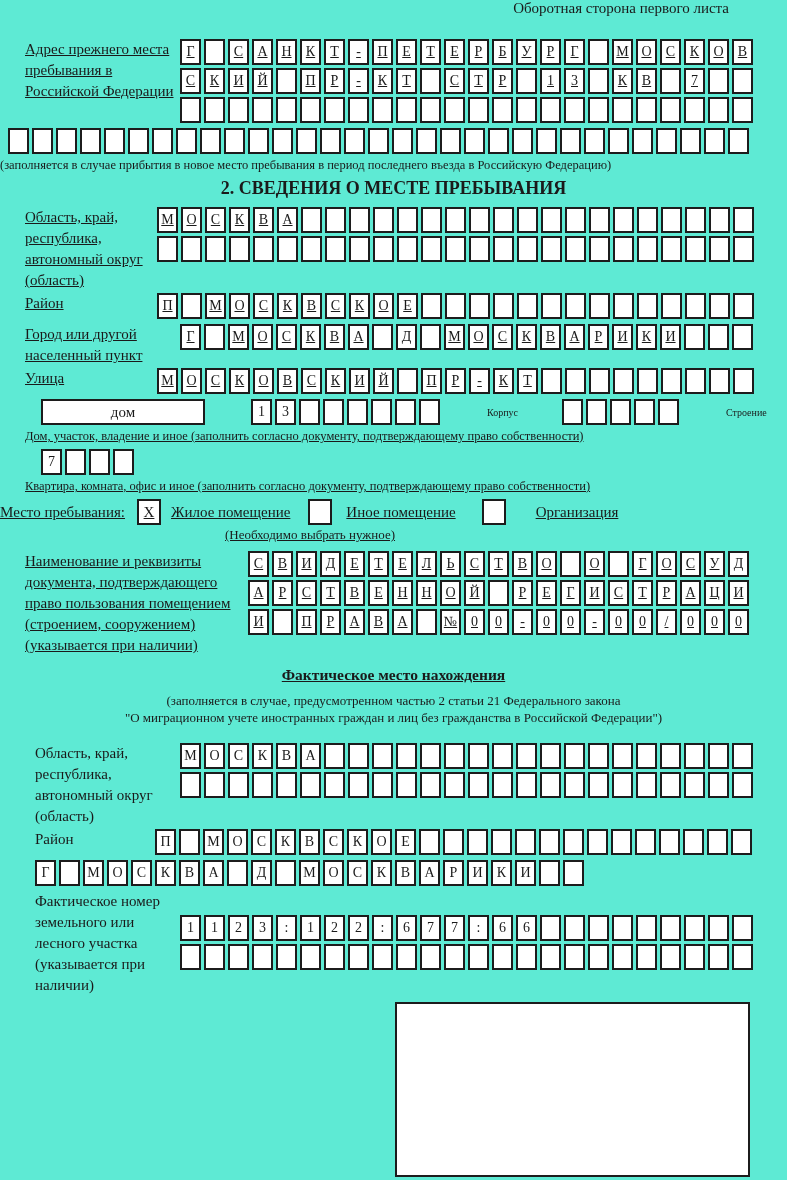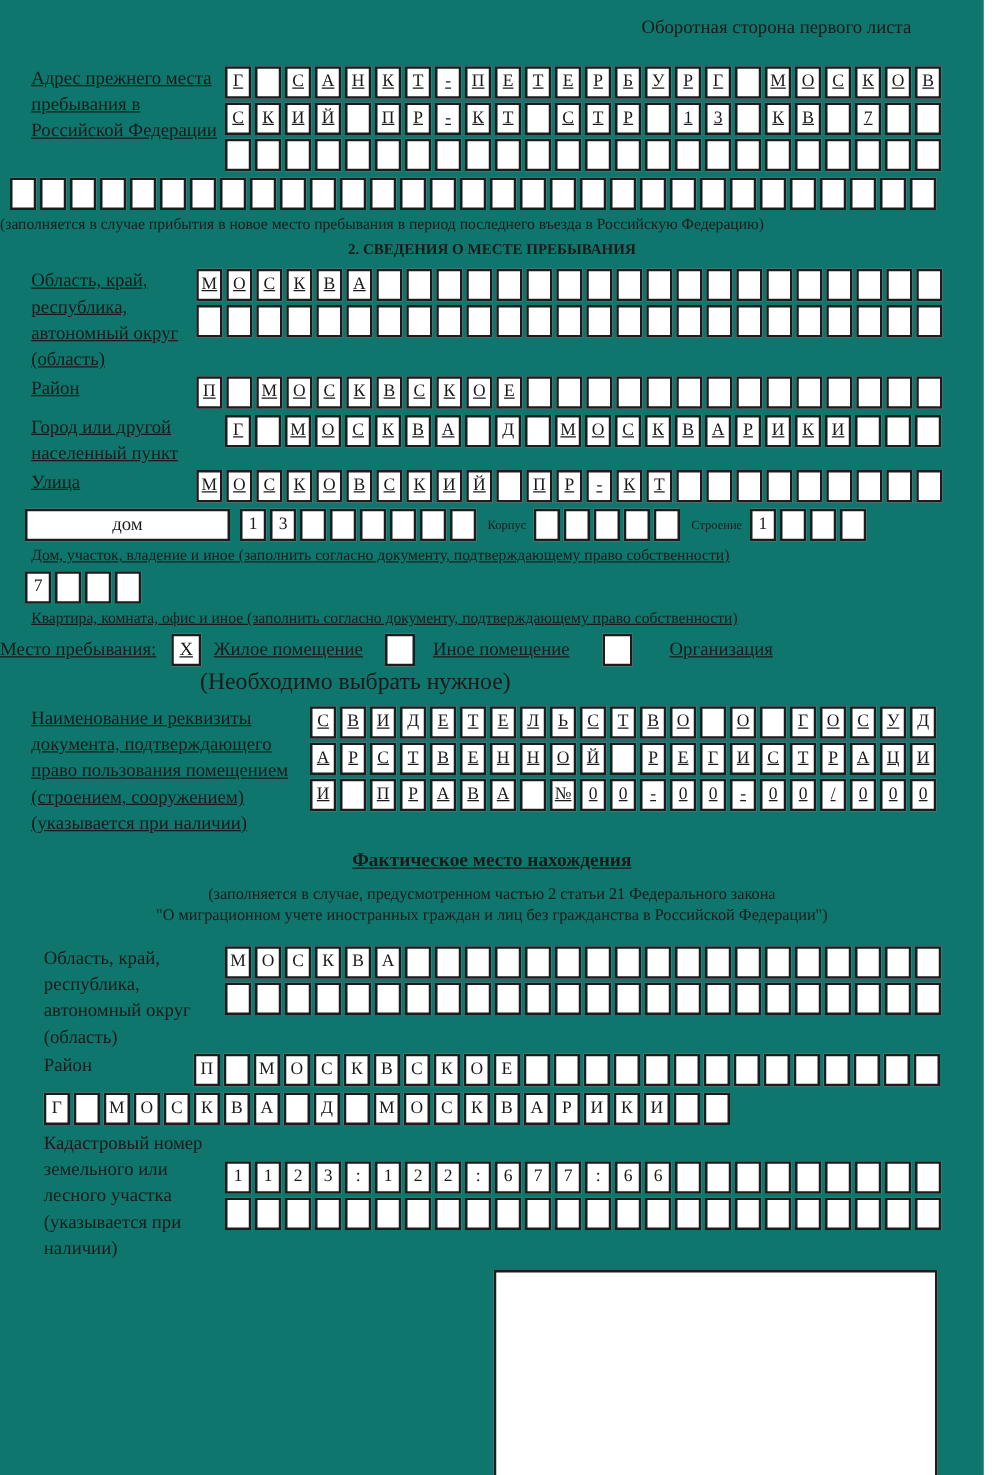--- a/index.html
+++ b/index.html
@@ -1,35 +1,35 @@
 <!DOCTYPE html>
 <html><head>
 <meta charset="utf-8">
 <style>
   html,body{margin:0;padding:0;background:#fff;}
   .page{
     position:relative;
     width:787px;height:1180px;
-    background:#0f766e;color:#1a1a1a;
+    background:#5eead4;color:#1a1a1a;
     font-family:"Liberation Serif","DejaVu Serif",serif;
     overflow:hidden;
     box-sizing:border-box;
-    padding-top:14px;
+    padding-top:0;
   }
   .header-note{
     text-align:right;
     padding-right:58px;
     font-size:15px;
     margin-bottom:22px;
   }
   .label{font-size:15px;line-height:21px;flex:none;}
   .lw155{width:155px;} .lw132{width:132px;} .lw120{width:120px;}
   .lw145{width:145px;} .lw223{width:223px;}
   .field{display:flex;align-items:flex-start;margin-bottom:2px;}
-  .ml8{margin-left:8px;} .ml25{margin-left:25px;text-decoration:underline;} .ml33{margin-left:20px;} .ml35{margin-left:35px;}
+  .ml8{margin-left:8px;} .ml25{margin-left:25px;text-decoration:underline;} .ml33{margin-left:41px;gap:38px;} .ml35{margin-left:35px;}
   .rows{display:flex;flex-direction:column;}
   .boxrow{display:flex;margin-bottom:3px;}
   .cbox{
     box-sizing:border-box;flex:none;
     width:21px;height:26px;
     border:2px solid #1c1c1c;
     margin-right:3px;
     display:inline-flex;align-items:center;justify-content:center;
     font-size:14px;line-height:1;
     background:#fff;
@@ -37,31 +37,31 @@
   .widebox{
     box-sizing:border-box;flex:none;
     border:2px solid #1c1c1c;height:26px;
     display:flex;align-items:center;justify-content:center;
     font-size:15px;background:#fff;
   }
   .strip{display:flex;align-items:center;margin-bottom:3px;}
   .strip .inline-label{font-size:10px;margin:0 6px;}
   .caption{font-size:12.5px;line-height:16px;margin-bottom:5px;}
   .center{text-align:left;}
-  .sec-title{font-size:12px;font-weight:bold;text-align:center;margin:5px 0 8px 0;}
+  .sec-title{font-size:18px;font-weight:bold;text-align:center;margin:5px 0 8px 0;}
   .chkbox{
     box-sizing:border-box;flex:none;
     width:24px;height:26px;border:2px solid #1c1c1c;
     display:inline-flex;align-items:center;justify-content:center;
     font-size:15px;background:#fff;
   }
   .stay-row{display:flex;align-items:center;margin:4px 0 2px 0;}
   .stay-row .label{margin-right:12px;}
   .opt-label{font-size:15px;}
-  .hint{font-size:19px;margin:0 0 8px 160px;width:300px;}
+  .hint{font-size:13px;margin:0 0 8px 160px;width:300px;text-align:center;text-decoration:underline;}
   .fact-head{font-size:15.5px;font-weight:bold;text-align:center;margin:10px 0 8px 0;text-decoration:underline;}
   .intro{font-size:13px;line-height:17px;text-align:center;margin-bottom:17px;}
   .cad-rows{margin-top:24px;}
   .stamp-box{
     box-sizing:border-box;
     width:355px;height:175px;
     border:2px solid #1c1c1c;
     margin:6px 0 6px 395px;
     background:#fff;
   }
@@ -588,21 +588,21 @@
         <span class="cbox">Р</span>
         <span class="cbox">И</span>
         <span class="cbox">К</span>
         <span class="cbox">И</span>
         <span class="cbox"></span>
         <span class="cbox"></span>
       </div>
   </div>
 
   <div class="field ml35">
-    <div class="label lw145">Кадастровый номер земельного или лесного участка (указывается при наличии)</div>
+    <div class="label lw145">Фактическое номер земельного или лесного участка (указывается при наличии)</div>
     <div class="rows cad-rows">
       <div class="boxrow">
           <span class="cbox">1</span>
           <span class="cbox">1</span>
           <span class="cbox">2</span>
           <span class="cbox">3</span>
           <span class="cbox">:</span>
           <span class="cbox">1</span>
           <span class="cbox">2</span>
           <span class="cbox">2</span>

